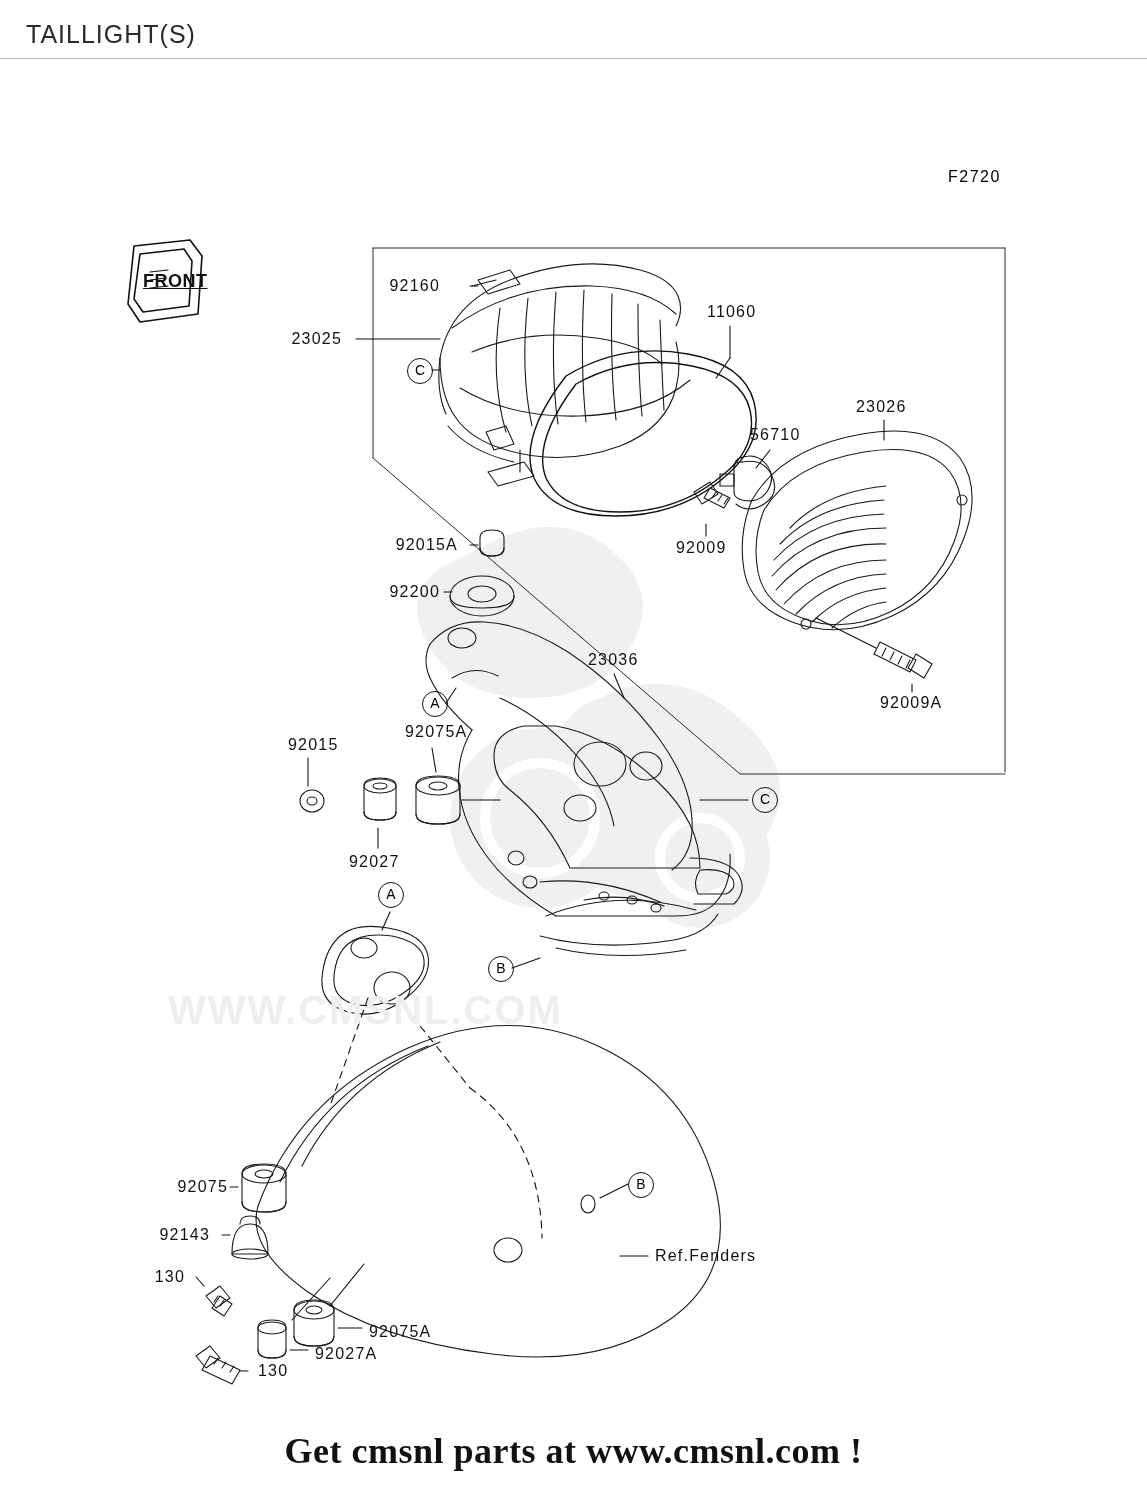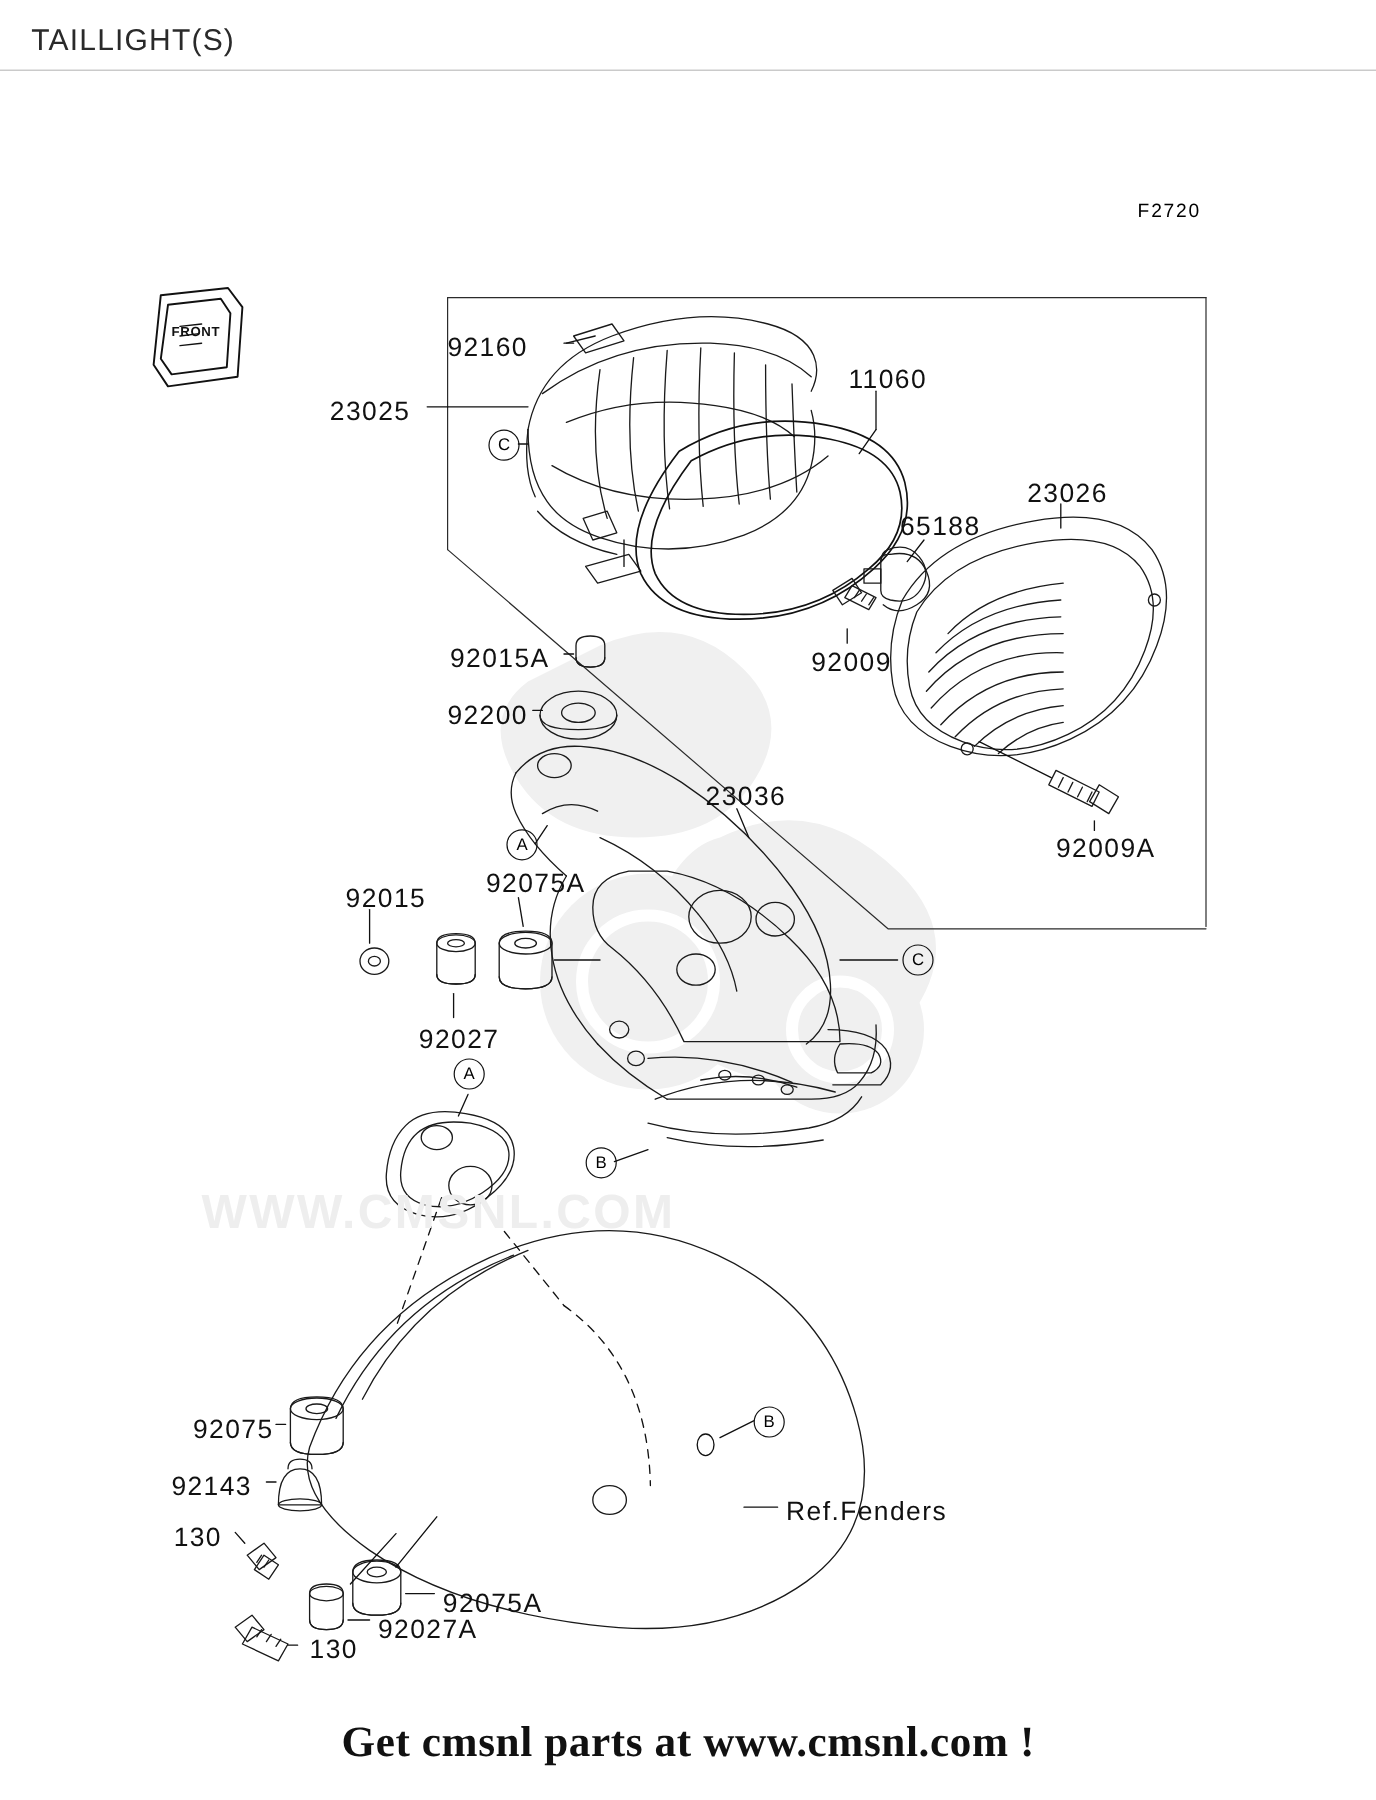--- a/index.html
+++ b/index.html
@@ -48,21 +48,21 @@
     text-align: center;
     font-family: "Liberation Serif", serif;
     font-weight: bold;
     font-size: 36px;
     color: #111111;
     letter-spacing: 0.5px;
   }
   .lbl {
     position: absolute;
     font-family: "Liberation Sans", sans-serif;
-    font-size: 22px;
+    font-size: 16px;
     letter-spacing: 1.2px;
     color: #111;
     white-space: nowrap;
   }
   .lbl.right { transform: translateX(-100%); }
   .sheet-code {
     position: absolute;
     font-family: "Liberation Sans", sans-serif;
     font-size: 16px;
     letter-spacing: 1.5px;
@@ -335,29 +335,29 @@
       <path d="M446 645 L456 630" stroke="#111"></path>
       <path d="M512 910 L540 900" stroke="#111"></path>
       <path d="M628 1126 L600 1140" stroke="#111"></path>
       <ellipse cx="588" cy="1146" rx="7" ry="9" stroke="#111"></ellipse>
 
     </g>
   </svg>
 
   <div class="sheet-code" style="left:948px; top:110px;">F2720</div>
 
-  <div class="lbl" style="left:143px; top:213px; font-size:11px; letter-spacing:0.5px; font-weight:bold;">FRONT</div>
+  <div class="lbl" style="left:143px; top:213px; font-size:18px; letter-spacing:0.5px; font-weight:bold;text-decoration:underline;">FRONT</div>
 
   <div class="watermark" id="wm-text">WWW.CMSNL.COM</div>
 
   <div class="lbl right" style="left:440px; top:219px;">92160</div>
   <div class="lbl right" style="left:342px; top:272px;">23025</div>
   <div class="lbl" style="left:707px; top:245px;">11060</div>
   <div class="lbl" style="left:856px; top:340px;">23026</div>
-  <div class="lbl" style="left:750px; top:368px;">65188</div>
+  <div class="lbl" style="left:750px; top:368px;">56710</div>
   <div class="lbl" style="left:676px; top:481px;">92009</div>
   <div class="lbl right" style="left:458px; top:478px;">92015A</div>
   <div class="lbl right" style="left:440px; top:525px;">92200</div>
   <div class="lbl" style="left:588px; top:593px;">23036</div>
   <div class="lbl" style="left:880px; top:636px;">92009A</div>
   <div class="lbl" style="left:288px; top:678px;">92015</div>
   <div class="lbl" style="left:405px; top:665px;">92075A</div>
   <div class="lbl" style="left:349px; top:795px;">92027</div>
   <div class="lbl right" style="left:228px; top:1120px;">92075</div>
   <div class="lbl right" style="left:210px; top:1168px;">92143</div>

